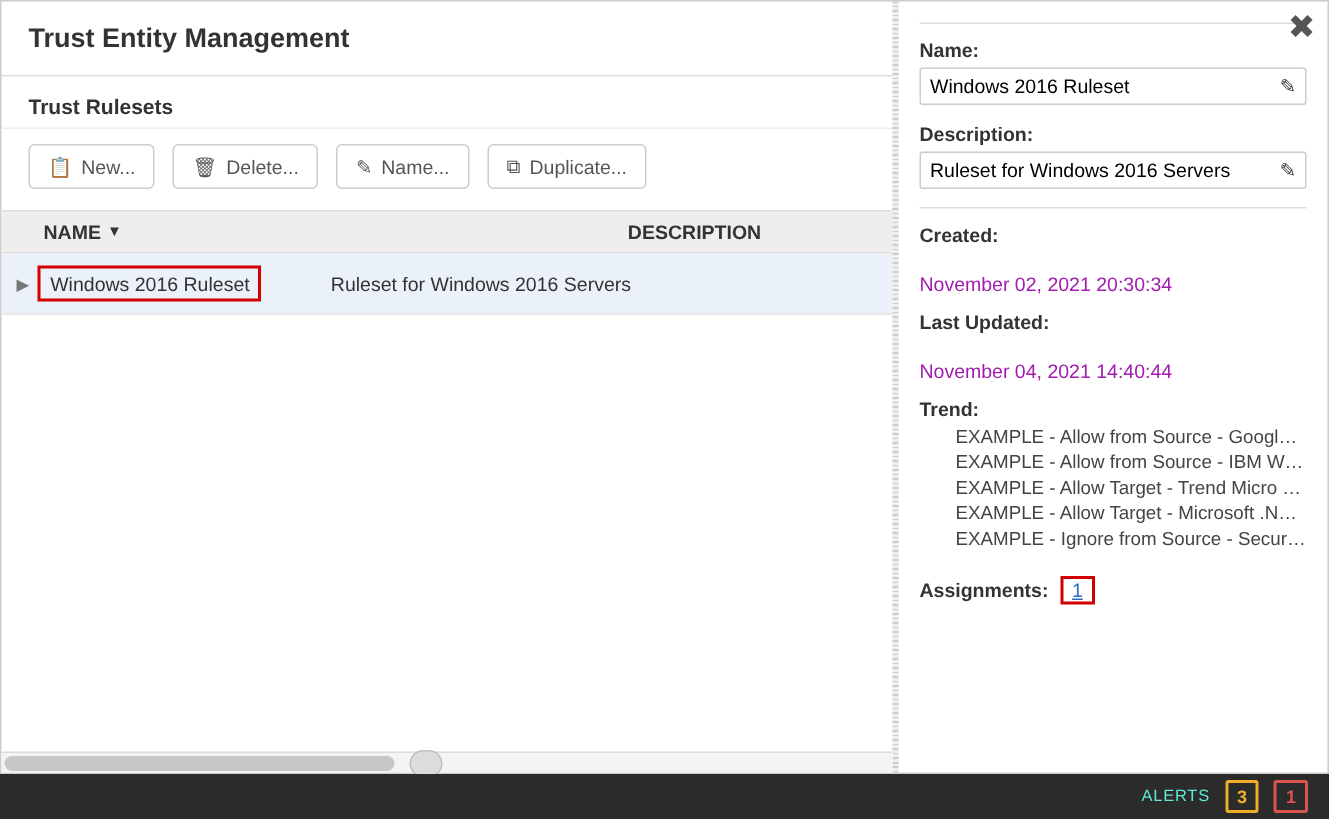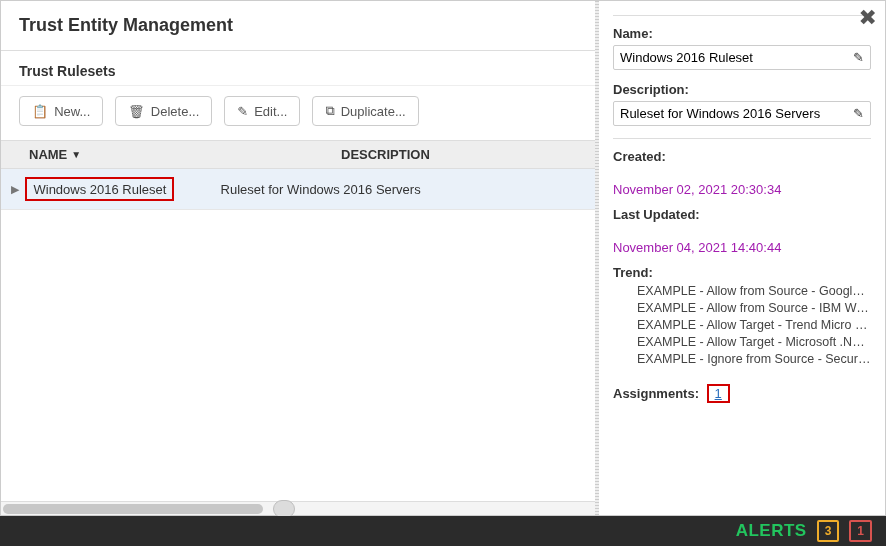--- a/index.html
+++ b/index.html
@@ -59,20 +59,21 @@
     .toolbar-btn .tb-icon { font-size: 13px; color:#555; }
     .table-head {
       display: flex;
       background: #eeeeee;
       border-top: 1px solid #ddd;
       border-bottom: 1px solid #ddd;
       font-weight: bold;
       font-size: 13px;
       color: #333;
       padding: 6px 10px;
+      text-align: center;
     }
     .col-name { width: 330px; padding-left: 18px; display:flex; align-items:center; gap:4px;}
     .col-desc { flex: 1; }
     .sort-caret { font-size: 10px; }
     .table-row {
       display: flex;
       align-items: center;
       padding: 8px 10px;
       background: #eaf1f9;
       border-bottom: 1px solid #e6e6e6;
@@ -173,21 +174,21 @@
       position: absolute;
       left:0; right:0; bottom:0;
       height: 30px;
       background: #2b2b2b;
       display:flex;
       align-items:center;
       justify-content:flex-end;
       padding: 0 14px;
       gap: 10px;
     }
-    .alerts-label { color:#22c55e; font-weight:bold; font-size:17px; letter-spacing:0.5px;}
+    .alerts-label { color:#5eead4; font-weight:normal; font-size:11px; letter-spacing:0.5px;}
     .badge {
       display:inline-block;
       min-width:20px;
       text-align:center;
       padding: 2px 6px;
       font-weight:bold;
       border-radius:2px;
       font-size:12px;
     }
     .badge-warn { border:2px solid #f0ad2a; color:#f0ad2a; }
@@ -207,21 +208,21 @@
       <button class="toolbar-btn">
         <span class="tb-icon">📋</span>
         <span>New...</span>
       </button>
       <button class="toolbar-btn">
         <span class="tb-icon">🗑</span>
         <span>Delete...</span>
       </button>
       <button class="toolbar-btn">
         <span class="tb-icon">✎</span>
-        <span>Edit...</span>
+        <span>Name...</span>
       </button>
       <button class="toolbar-btn">
         <span class="tb-icon">⧉</span>
         <span>Duplicate...</span>
       </button>
     </div>
 
     <div class="table-head">
       <div class="col-name">
         <span>NAME</span>

